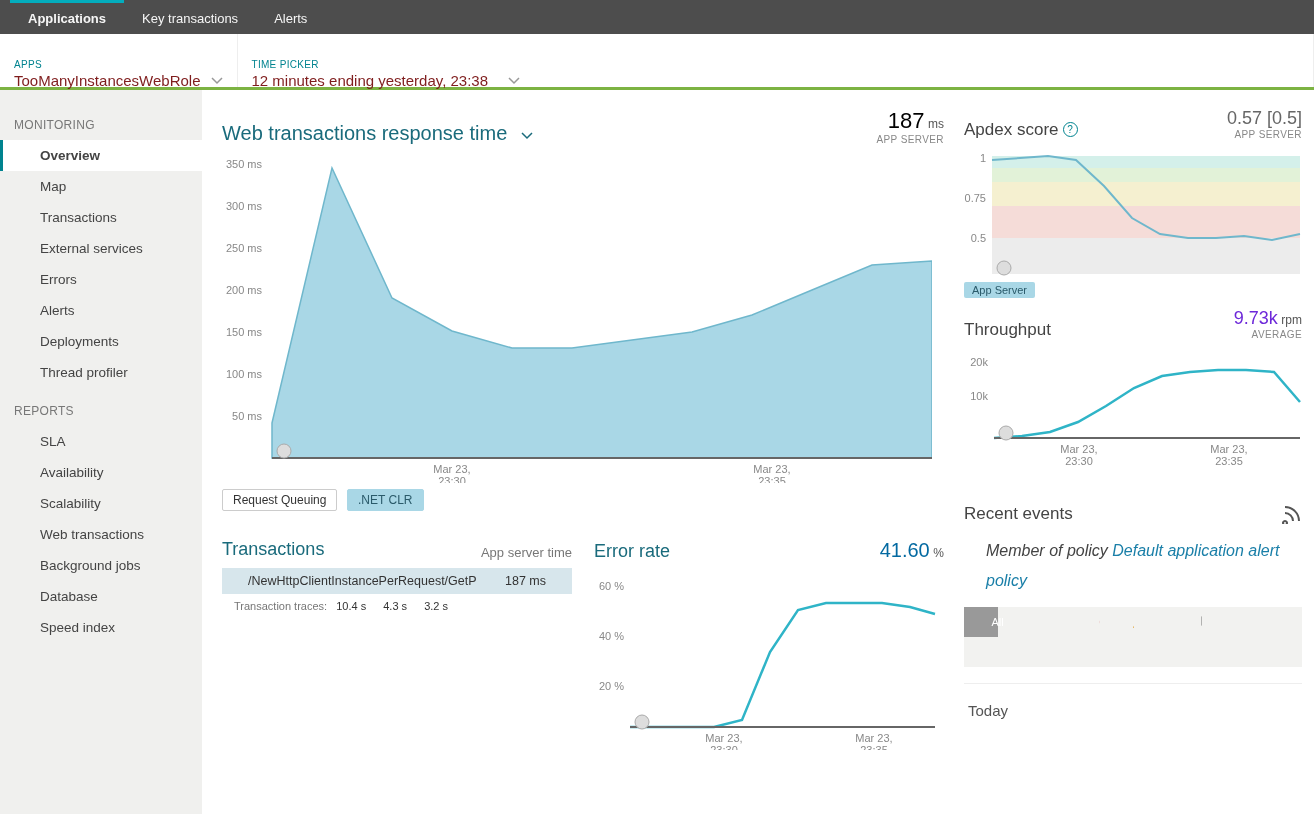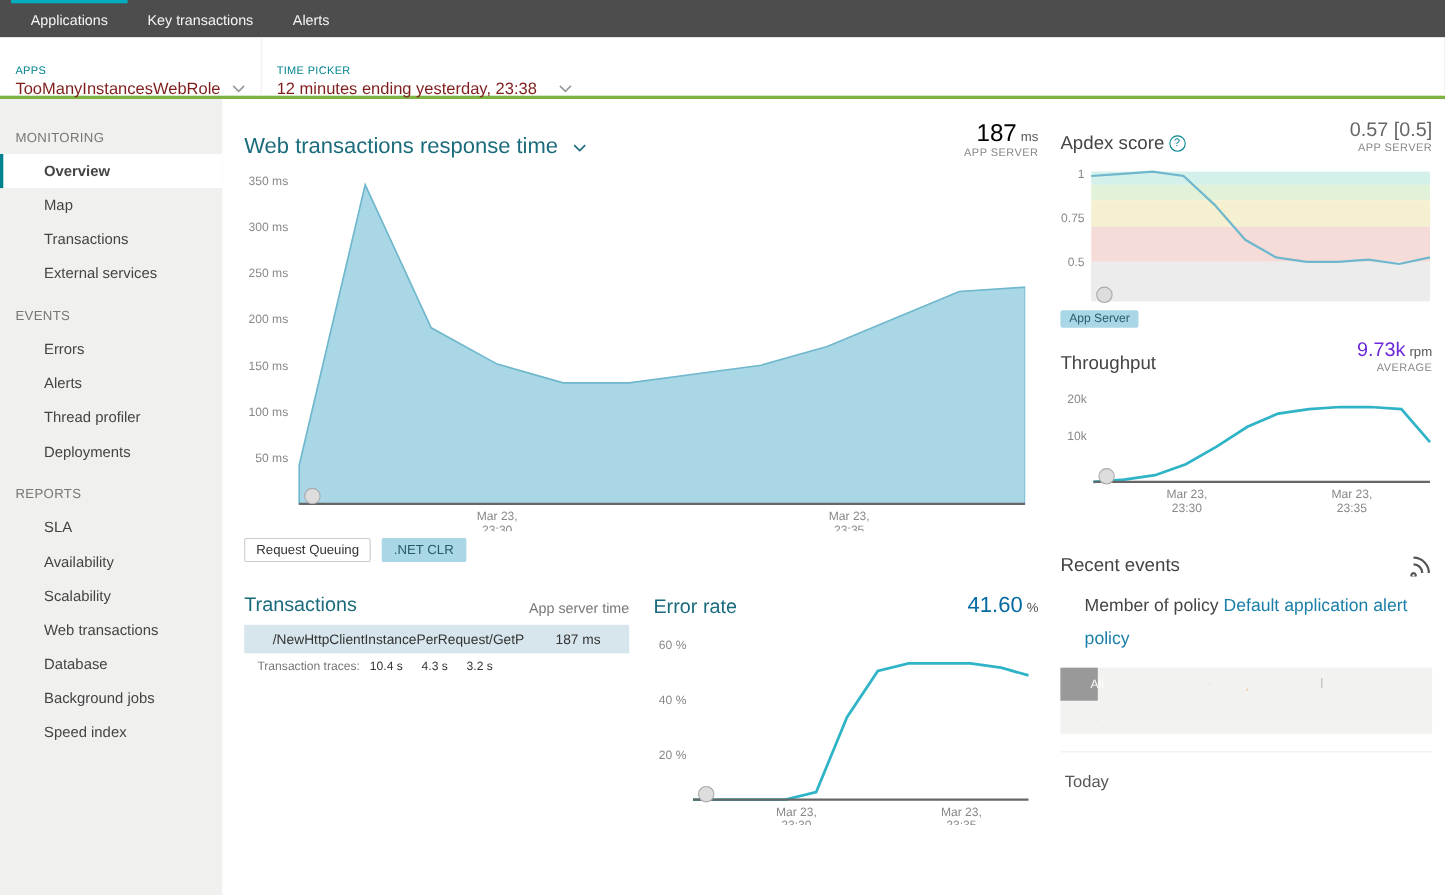--- a/index.html
+++ b/index.html
@@ -1,19 +1,19 @@
 <!DOCTYPE html>
 <html><head>
 <meta charset="utf-8">
 <style>
   * { box-sizing: border-box; margin: 0; padding: 0; }
   body { font-family: "Helvetica Neue", Arial, sans-serif; font-size: 13px; color: #333; background: #fff; }
   .topbar { background: #4d4d4d; height: 34px; display: flex; align-items: center; padding: 0 10px; }
   .topbar a { color: #fff; text-decoration: none; padding: 0 18px; font-size: 13px; opacity: 0.95; cursor: pointer; height:34px; display:flex; align-items:center; border-top:3px solid transparent;}
-  .topbar a.active { border-top:3px solid #00b3c4; }
+  .topbar a.active { border-top:3px solid #00b3c4;font-weight:bold; }
   .subbar { height: 56px; border-bottom: 3px solid #7cb342; display:flex; background:#fff; }
   .subbar .cell { padding: 25px 14px; border-right:1px solid #eee; min-width:200px; }
   .subbar .lab { color:#00838f; font-size:10px; text-transform:uppercase; letter-spacing:0.3px; }
   .subbar .val { color:#7f1d1d; font-size:15px; margin-top:2px; display:flex; align-items:center; }
   .chev { margin-left:10px; color:#999; }
   .layout { display:flex; }
   .sidebar { width:202px; background:#f0f0ee; min-height:760px; padding-top:12px; }
   .sidebar .section { color:#777; font-size:12px; padding: 16px 14px 8px; letter-spacing:0.3px; }
   .sidebar .item { padding:8px 14px 8px 40px; color:#444; font-size:13.5px; cursor:pointer; }
   .sidebar .item.active { background:#fff; font-weight:bold; border-left:3px solid #00838f; padding-left:37px; }
@@ -35,21 +35,21 @@
   .legend-chip { display:inline-block; padding:3px 10px; font-size:12px; border:1px solid #ccc; border-radius:2px; margin-right:6px; }
   .legend-chip.active { background:#a9d7e6; border-color:#a9d7e6; color:#2a5a6a; }
   .badge-app { display:inline-block; background:#a9d7e6; color:#2a5a6a; font-size:11px; padding:2px 8px; border-radius:2px; margin-top:4px;}
   .row2 { display:flex; margin-top:28px; gap:22px; }
   .row2 > div { flex:1; }
   .txn-row { display:flex; justify-content:space-between; background:#d7e6ec; padding:6px 26px; font-size:12.5px; color:#333; }
   .traces { font-size:11px; color:#777; padding:6px 12px; }
   .traces .tval { color:#333; margin-left:6px; margin-right:8px; }
   .events-head{ display:flex; justify-content:space-between; align-items:center; }
   .events-head .title { font-size:17px; color:#444; }
-  .policy { font-size:16px; color:#444; padding:12px 0 10px 22px; line-height:1.9; }
+  .policy { font-size:16px; color:#444; padding:12px 0 10px 22px; line-height:1.9;font-style:italic; }
   .policy a { color:#1a7fa8; text-decoration:none; }
   .filter-bar { background:#f2f2f0; display:flex; flex-wrap:wrap; }
   .filter-bar .fbtn { width:34px; height:30px; display:flex; align-items:center; justify-content:center; cursor:pointer;padding-left:33px; }
   .filter-bar .fbtn.all { background:#999; color:#fff; font-size:11px; }
   .today { padding:18px 0 0 4px; font-size:15px; color:#555; border-top:1px solid #eee; margin-top:16px; }
 </style>
 </head>
 <body>
 
 <div class="topbar">
@@ -80,33 +80,32 @@
 </div>
 
 <div class="layout">
   <div class="sidebar">
     <div class="section">MONITORING</div>
     <div class="item active">Overview</div>
     <div class="item">Map</div>
     <div class="item">Transactions</div>
     <div class="item">External services</div>
 
-    <div class="section">EVENTS</div>
     <div class="item">Errors</div>
     <div class="item">Alerts</div>
+    <div class="item">Deployments</div>
     <div class="item">Thread profiler</div>
-    <div class="item">Deployments</div>
 
     <div class="section">REPORTS</div>
     <div class="item">SLA</div>
     <div class="item">Availability</div>
     <div class="item">Scalability</div>
     <div class="item">Web transactions</div>
+    <div class="item">Background jobs</div>
     <div class="item">Database</div>
-    <div class="item">Background jobs</div>
     <div class="item">Speed index</div>
   </div>
 
   <div class="main">
     <div class="center">
 
       <div class="card">
         <div class="card-head">
           <div class="title">
             <span>Web transactions response time</span>

